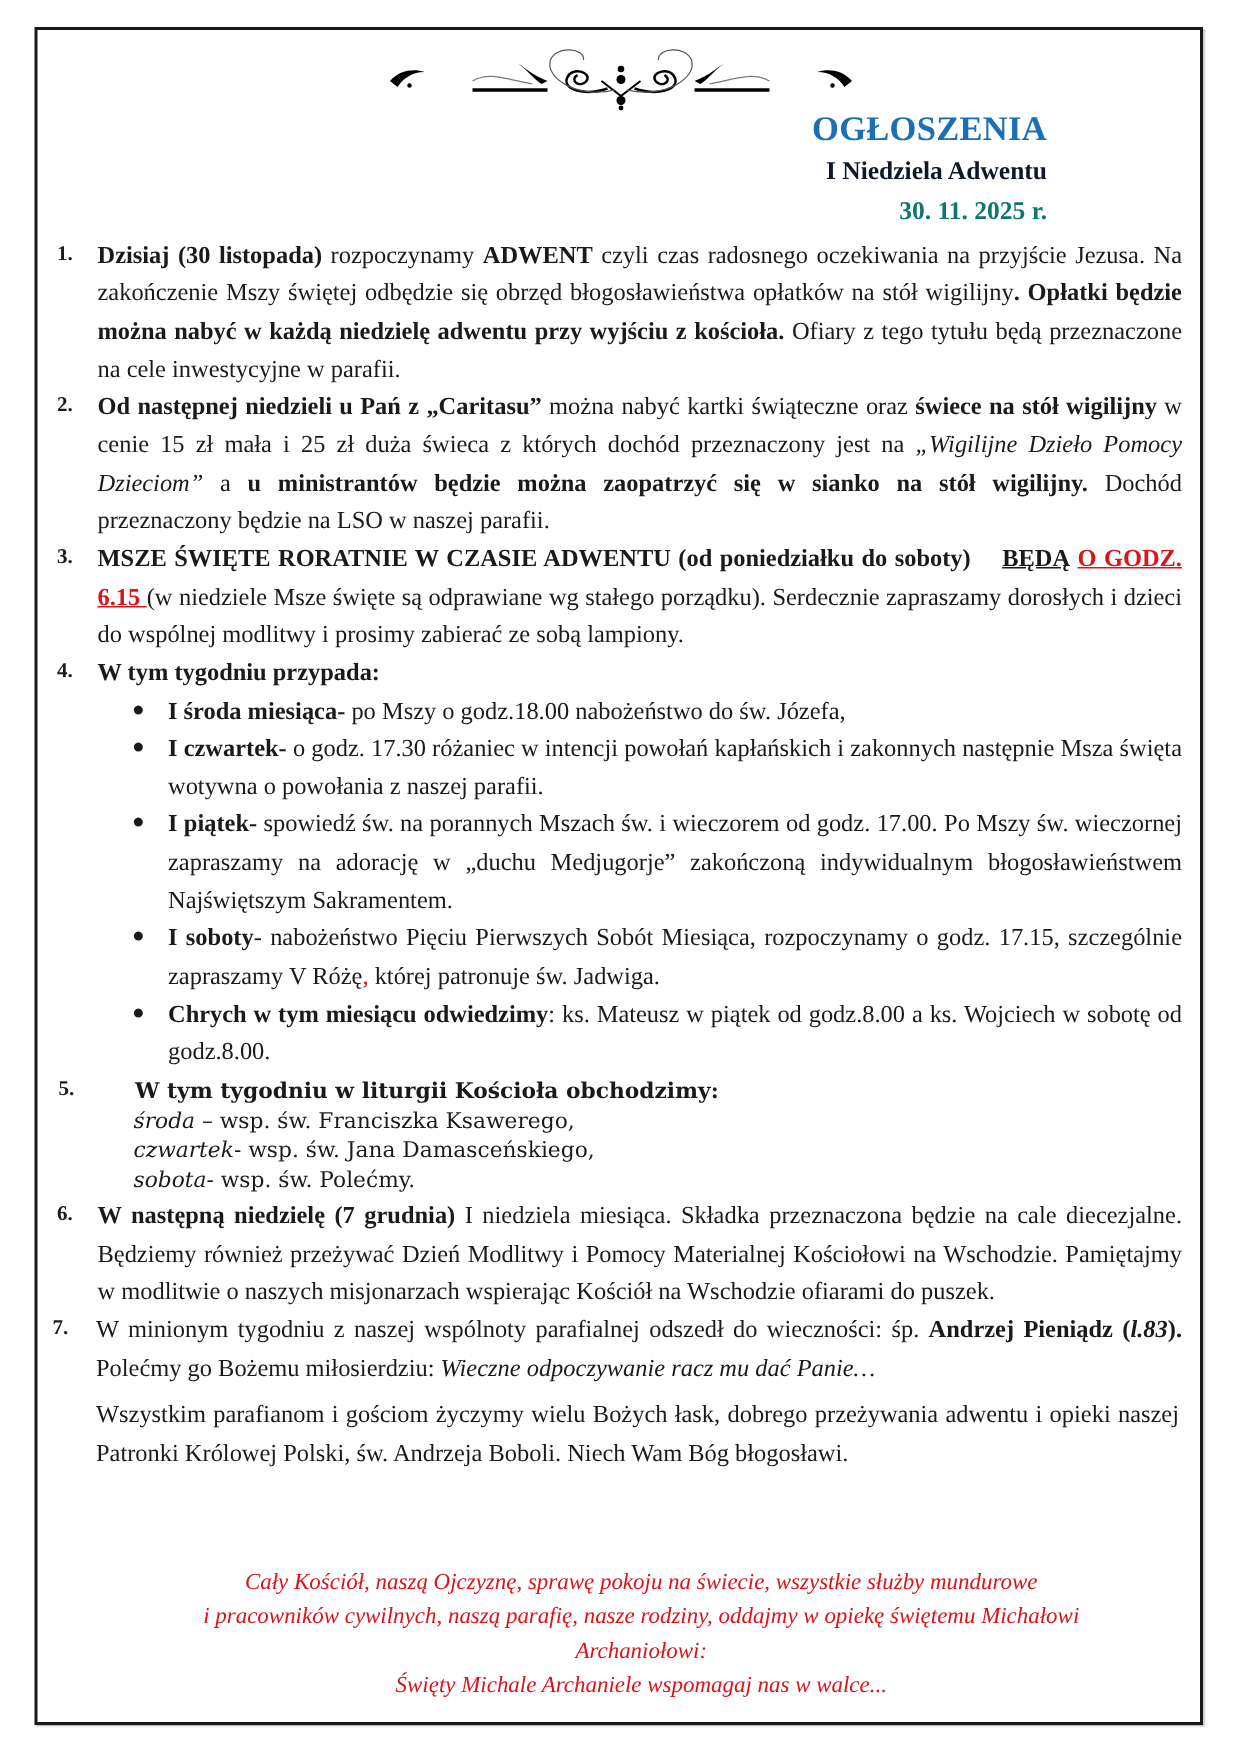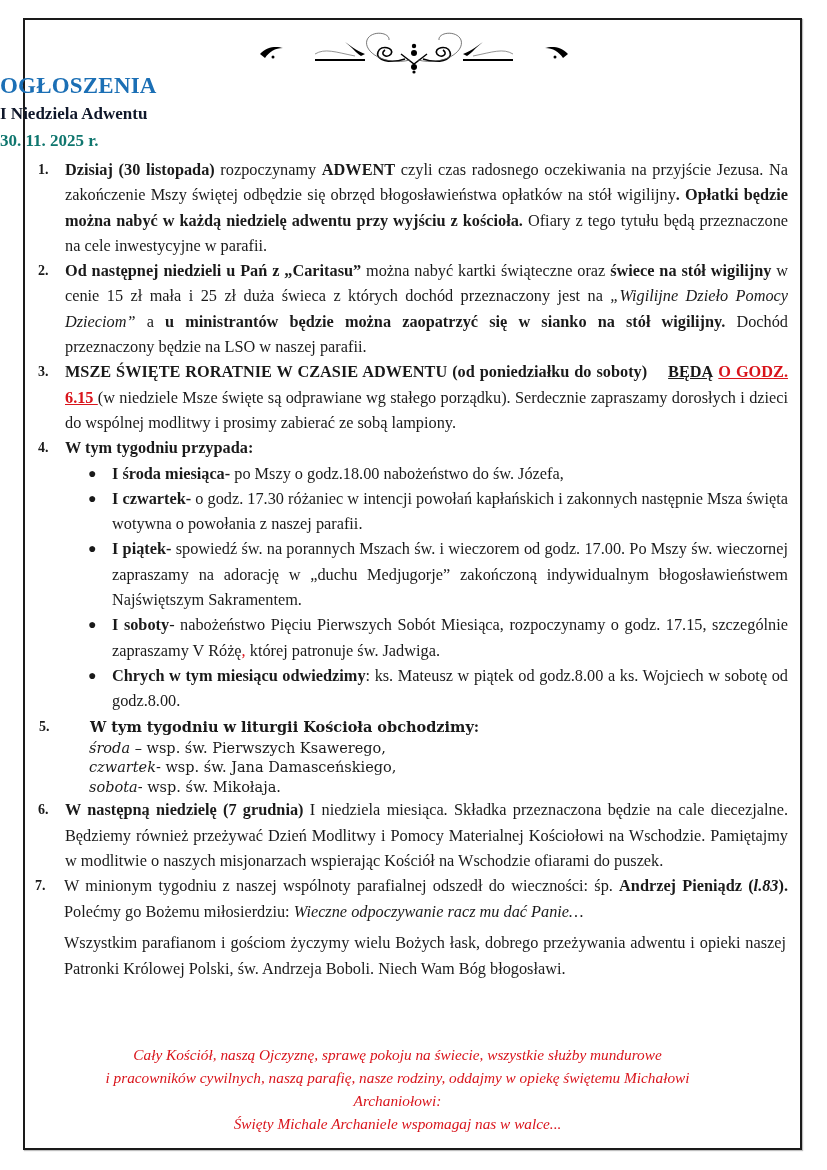--- a/index.html
+++ b/index.html
@@ -27,23 +27,23 @@
     }
     .ornament {
       position: absolute;
       left: 205px;
       top: 26px;
       width: 418px;
       height: 48px;
     }
     .heading {
       position: absolute;
-      left: 0;
+      left: 12px;
       width: 686px;
-      text-align: left;
+      text-align: right;
       font-weight: bold;
     }
     .title {
       top: 73px;
       font-size: 23px;
       color: #1b6fb5;
       letter-spacing: 0.2px;
     }
     .subtitle {
       top: 104px;
@@ -120,21 +120,21 @@
       position: absolute;
       left: 64px;
       top: 930px;
       width: 722px;
       font-size: 16.3px;
       line-height: 26px;
       text-align: justify;
     }
     .prayer {
       position: absolute;
-      left: 14px;
+      left: 44px;
       width: 767px;
       top: 1043px;
       text-align: center;
       font-style: italic;
       color: #d9141b;
       font-size: 15.3px;
       line-height: 23px;
     }
   </style>
 </head>
@@ -204,23 +204,23 @@
     <li><span class="bullet">●</span><span><span style="font-weight: bold;">I czwartek-</span><span> o godz. 17.30 różaniec w intencji powołań kapłańskich i zakonnych następnie Msza święta wotywna o powołania z naszej parafii.</span></span></li>
     <li><span class="bullet">●</span><span><span style="font-weight: bold;">I piątek-</span><span> spowiedź św. na porannych Mszach św. i wieczorem od godz. 17.00. Po Mszy św. wieczornej zapraszamy na adorację w „duchu Medjugorje” zakończoną indywidualnym błogosławieństwem Najświętszym Sakramentem.</span></span></li>
     <li><span class="bullet">●</span><span><span style="font-weight: bold;">I soboty</span><span>- nabożeństwo Pięciu Pierwszych Sobót Miesiąca, rozpoczynamy o godz. 17.15, szczególnie zapraszamy V Różę</span><span class="red">,</span><span> której patronuje św. Jadwiga.</span></span></li>
     <li><span class="bullet">●</span><span><span style="font-weight: bold;">Chrych w  tym miesiącu odwiedzimy</span><span>: ks. Mateusz w piątek od godz.8.00 a ks. Wojciech w sobotę od godz.8.00.</span></span></li>
   </ul>
   <div class="item i5">
     <span class="num">5.</span>
     <span class="item5-head">W tym tygodniu w liturgii Kościoła obchodzimy:</span>
   </div>
   <div class="liturgy">
-    <div><i>środa</i><span> – wsp. św. Pierwszych Ksawerego,</span></div>
+    <div><i>środa</i><span> – wsp. św. Franciszka Ksawerego,</span></div>
     <div><i>czwartek</i><span>- wsp. św. Jana Damasceńskiego,</span></div>
-    <div><i>sobota</i><span>- wsp. św. Mikołaja.</span></div>
+    <div><i>sobota</i><span>- wsp. św. Polećmy.</span></div>
   </div>
   <div class="item i6">
     <span class="num">6.</span>
     <span class="rich"><span style="font-weight: bold;">W następną niedzielę (7 grudnia)</span><span> I niedziela miesiąca. Składka przeznaczona będzie na cale diecezjalne. Będziemy również przeżywać Dzień Modlitwy i Pomocy Materialnej Kościołowi na Wschodzie. Pamiętajmy w modlitwie o naszych misjonarzach wspierając Kościół na Wschodzie ofiarami do puszek.</span></span>
   </div>
   <div class="item i7">
     <span class="num">7.</span>
     <span class="rich"><span>W minionym tygodniu z naszej wspólnoty parafialnej odszedł  do wieczności: śp. </span><span style="font-weight: bold;">Andrzej Pieniądz (</span><span style="font-weight: bold; font-style: italic;">l.83</span><span style="font-weight: bold;">).</span><span> Polećmy go Bożemu miłosierdziu: </span><span style="font-style: italic;">Wieczne odpoczywanie racz mu dać Panie…</span></span>
   </div>
 </div>

